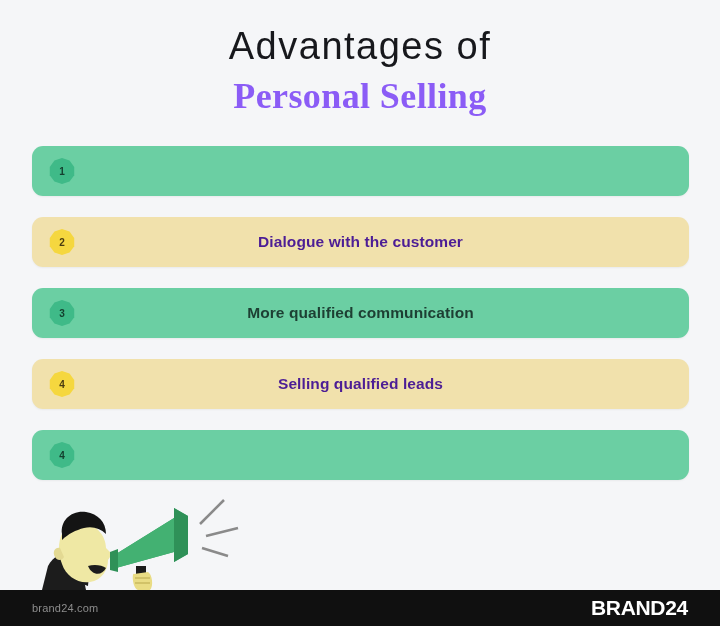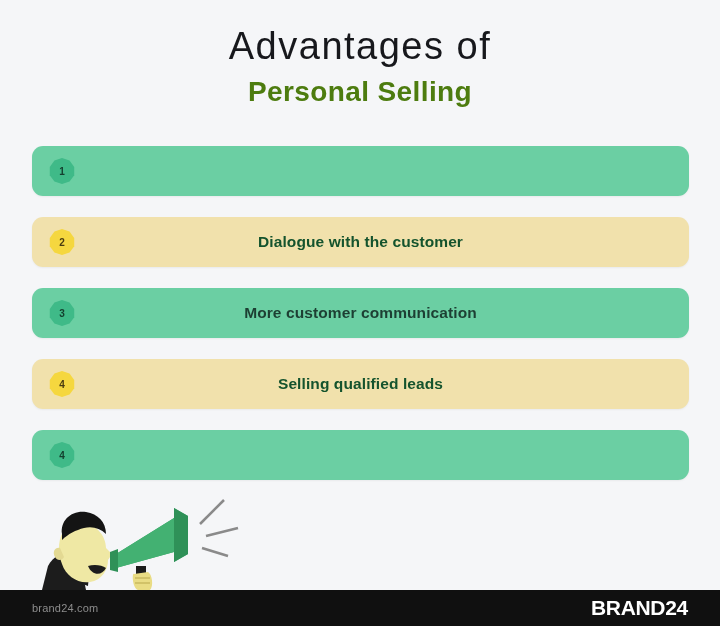--- a/index.html
+++ b/index.html
@@ -33,25 +33,25 @@
   }
   .title-line1 {
     font-family: "Liberation Sans", sans-serif;
     font-size: 38px;
     font-weight: 400;
     letter-spacing: 1.5px;
     color: #17181c;
     line-height: 1.18;
   }
   .title-line2 {
-    font-family: Liberation Sans, sans-serif;
-    font-size: 28px;
+    font-family: Liberation Serif, serif;
+    font-size: 36px;
     font-weight: 700;
     letter-spacing: 0.4px;
-    color: #4d7c0f;
+    color: #8b5cf6;
     line-height: 1.2;
     margin-top: 6px;
   }
 
   
   .rows {
     position: absolute;
     left: 32px;
     top: 146px;
     width: 657px;
@@ -94,21 +94,21 @@
   .row-label {
     width: 100%;
     text-align: center;
     font-size: 15.5px;
     font-weight: 700;
     letter-spacing: 0.1px;
     padding: 0 56px;
     box-sizing: border-box;
   }
   .row.green .row-label { color: #1d3f33; }
-  .row.yellow .row-label { color: #14532d; }
+  .row.yellow .row-label { color: #4c1d95; }
 
   
   .illustration {
     position: absolute;
     left: 38px;
     top: 494px;
     width: 240px;
     height: 96px;
   }
 
@@ -154,21 +154,21 @@
       <span class="badge green-badge">1</span>
     </div>
 
     <div class="row yellow">
       <span class="badge yellow-badge">2</span>
       <span class="row-label">Dialogue with the customer</span>
     </div>
 
     <div class="row green">
       <span class="badge green-badge">3</span>
-      <span class="row-label">More customer communication</span>
+      <span class="row-label">More qualified communication</span>
     </div>
 
     <div class="row yellow">
       <span class="badge yellow-badge">4</span>
       <span class="row-label">Selling qualified leads</span>
     </div>
 
     <div class="row green">
       <span class="badge green-badge">4</span>
     </div>

